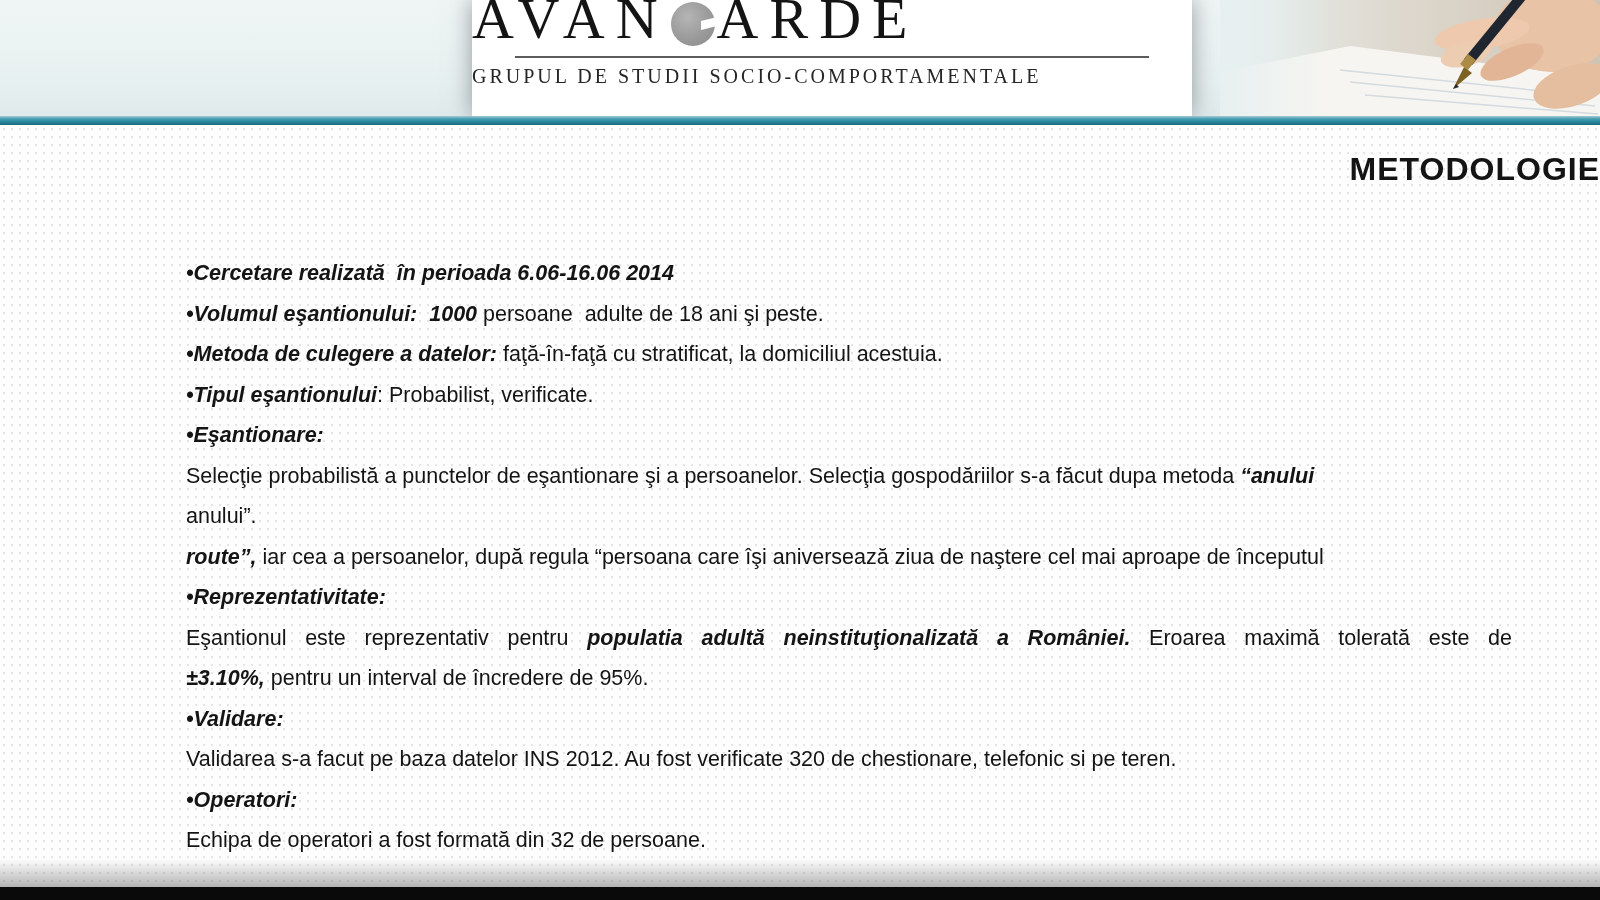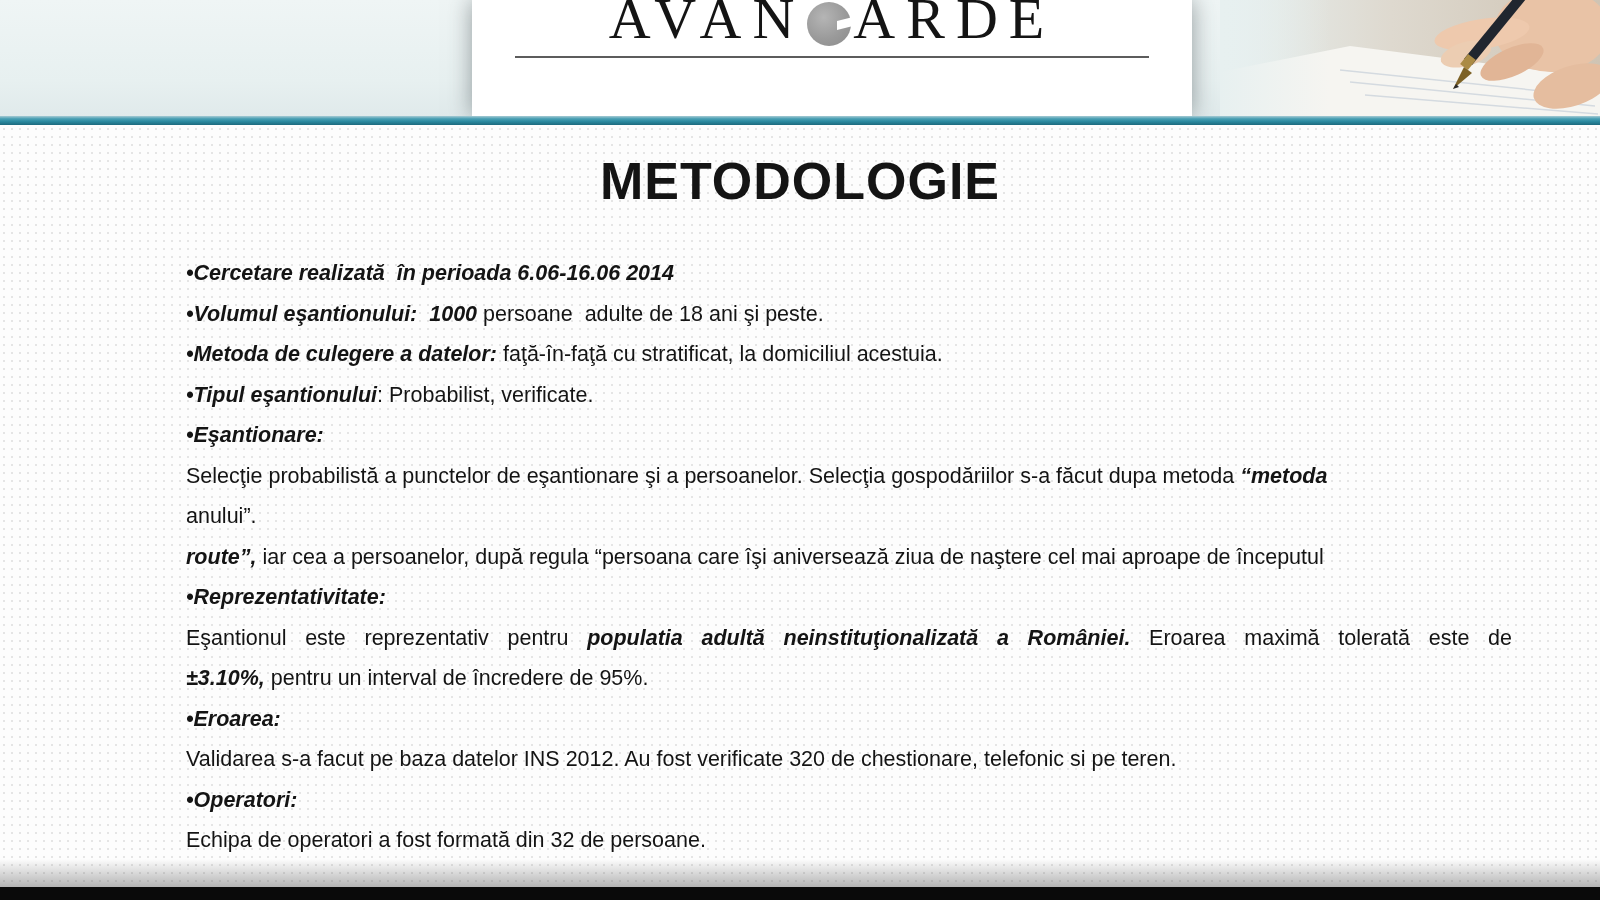--- a/index.html
+++ b/index.html
@@ -7,21 +7,21 @@
     position:relative;width:1600px;height:900px;overflow:hidden;
     background:#fcfcfc;font-family:"Liberation Sans",sans-serif;color:#111;
   }
   
   .header{
     position:absolute;top:0;left:0;right:0;height:116px;
     background:linear-gradient(to bottom,#eff5f5 0%,#e7f0f0 70%,#e0eaeb 100%);
   }
   .logo-box{
     position:absolute;top:0;left:472px;width:720px;height:116px;
-    background:#ffffff;overflow:hidden;text-align:center;
+    background:#ffffff;overflow:hidden;
     box-shadow:0 0 22px rgba(55,65,70,0.5);
   }
   .brand{
     margin-top:-12px;white-space:nowrap;
     font-family:"Liberation Serif",serif;font-size:58px;font-weight:400;
     letter-spacing:11px;color:#141414;line-height:62px;
   }
   .logo-g{
     display:inline-block;position:relative;width:44px;height:44px;
     vertical-align:-8px;margin:0 2px;
@@ -48,22 +48,22 @@
     background:linear-gradient(to bottom,#a6cad3 0%,#4ba0b4 30%,#2b8aa0 60%,#1d6a7e 100%);
   }
   
   .content{
     position:absolute;top:125px;left:0;right:0;bottom:13px;
     background-color:#fdfdfd;
     background-image:radial-gradient(#e5e5e5 1.2px,rgba(0,0,0,0) 1.3px);
     background-size:8px 8px;
   }
   .title{
-    margin:26px 0 0 0;text-align:center;
-    font-size:52px;font-weight:700;letter-spacing:1px;color:#141414;
+    margin:26px 0 0 0;text-align:right;
+    font-size:32px;font-weight:700;letter-spacing:1px;color:#141414;
   }
   .text-block{
     position:absolute;top:128px;left:186px;width:1326px;
   }
   .line{
     font-size:21.5px;line-height:40.5px;white-space:pre-wrap;color:#141414;
   }
   .line .b{font-weight:700;font-style:italic;}
   .line.justify{text-align:justify;text-align-last:justify;}
   
@@ -78,20 +78,21 @@
 </head>
 <body>
 
 <div class="slide">
 
   <div class="header">
 
     <div class="logo-box">
       <div class="brand"><span>AVAN</span><span class="logo-g"><span class="circle"></span><span class="notch"></span></span><span>ARDE</span></div>
       <div class="logo-rule"></div>
+      <div class="tagline">GRUPUL DE STUDII SOCIO-COMPORTAMENTALE</div>
     </div>
 
     <svg class="photo" width="380" height="116" viewBox="0 0 380 116">
       <defs>
         <linearGradient id="bgGrad" x1="0" y1="0" x2="1" y2="0">
           <stop offset="0" stop-color="#e7f0f0"></stop>
           <stop offset="0.45" stop-color="#ded9cf"></stop>
           <stop offset="1" stop-color="#cfc4b4"></stop>
         </linearGradient>
         <linearGradient id="fadeGrad" x1="0" y1="0" x2="1" y2="0">
@@ -126,27 +127,27 @@
   <div class="teal-rule"></div>
 
   <div class="content">
     <h1 class="title">METODOLOGIE</h1>
     <div class="text-block" id="text-block">
         <div class="line"><span class="b">•Cercetare realizată  în perioada 6.06-16.06 2014</span></div>
         <div class="line"><span class="b">•Volumul eşantionului:  1000</span><span> persoane  adulte de 18 ani şi peste.</span></div>
         <div class="line"><span class="b">•Metoda de culegere a datelor:</span><span> faţă-în-faţă cu stratificat, la domiciliul acestuia.</span></div>
         <div class="line"><span class="b">•Tipul eşantionului</span><span>: Probabilist, verificate.</span></div>
         <div class="line"><span class="b">•Eşantionare:</span></div>
-        <div class="line"><span>Selecţie probabilistă a punctelor de eşantionare şi a persoanelor. Selecţia gospodăriilor s-a făcut dupa metoda </span><span class="b">“metoda</span></div>
+        <div class="line"><span>Selecţie probabilistă a punctelor de eşantionare şi a persoanelor. Selecţia gospodăriilor s-a făcut dupa metoda </span><span class="b">“anului</span></div>
         <div class="line"><span>anului”.</span></div>
         <div class="line"><span class="b">route”,</span><span> iar cea a persoanelor, după regula “persoana care îşi aniversează ziua de naştere cel mai aproape de începutul</span></div>
         <div class="line"><span class="b">•Reprezentativitate:</span></div>
         <div class="line justify"><span>Eşantionul este reprezentativ pentru </span><span class="b">populatia adultă neinstituţionalizată a României.</span><span> Eroarea maximă tolerată este de</span></div>
         <div class="line"><span class="b">±3.10%,</span><span> pentru un interval de încredere de 95%.</span></div>
-        <div class="line"><span class="b">•Eroarea:</span></div>
+        <div class="line"><span class="b">•Validare:</span></div>
         <div class="line"><span>Validarea s-a facut pe baza datelor INS 2012. Au fost verificate 320 de chestionare, telefonic si pe teren.</span></div>
         <div class="line"><span class="b">•Operatori:</span></div>
         <div class="line"><span>Echipa de operatori a fost formată din 32 de persoane.</span></div>
       </div>
   </div>
 
   <div class="bottom-shadow"></div>
   <div class="bottom-bar"></div>
 </div>
 

